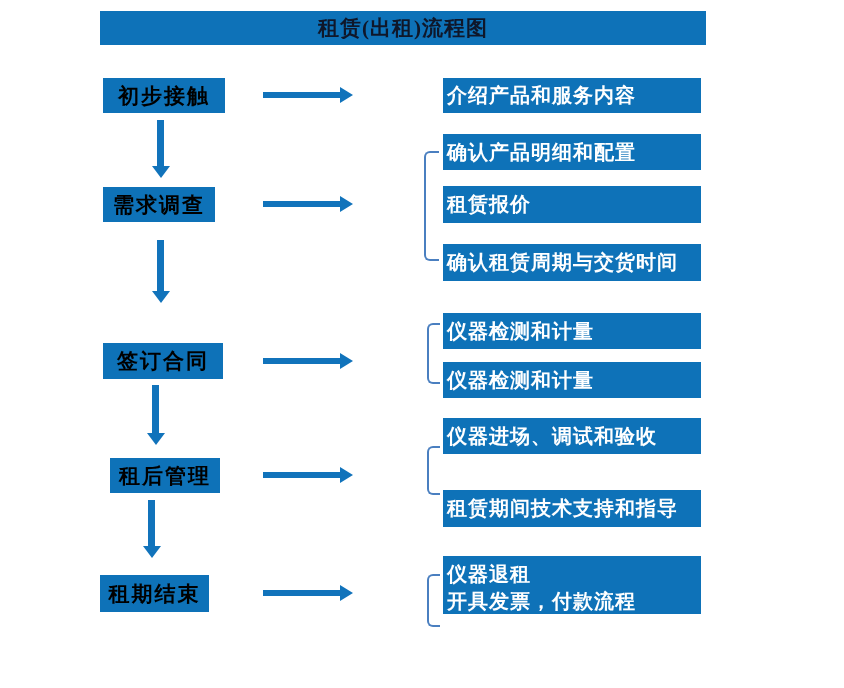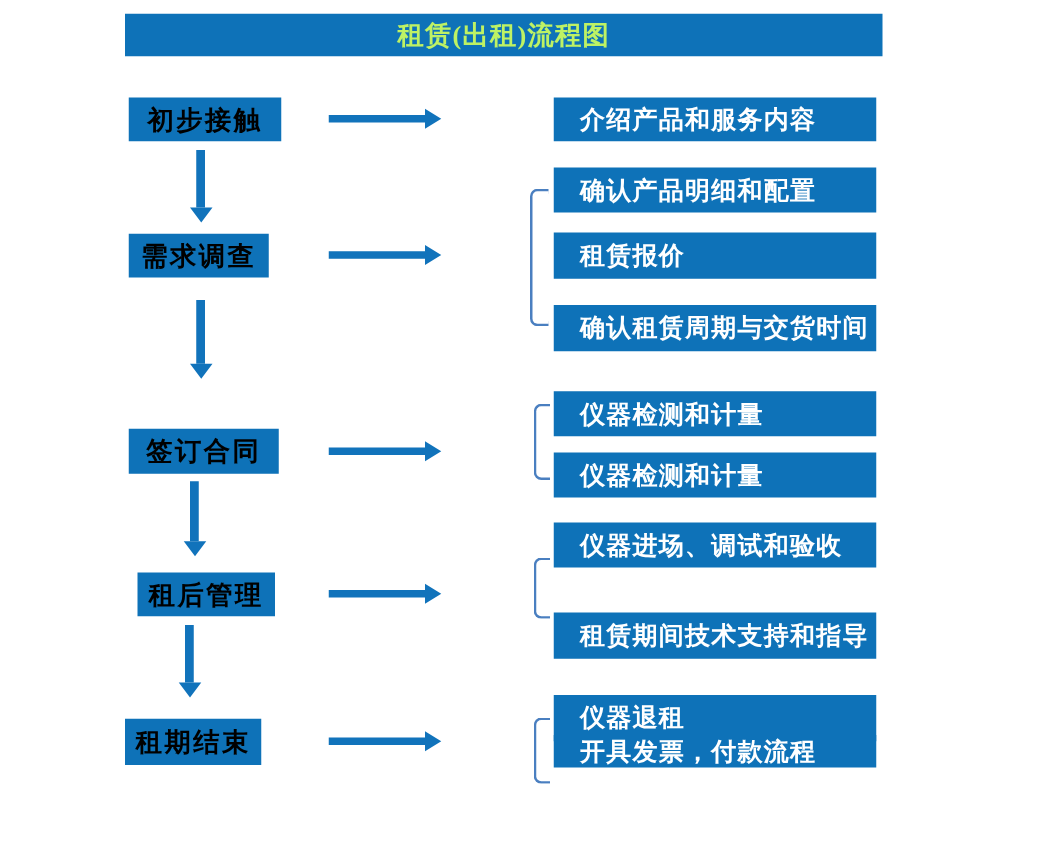--- a/index.html
+++ b/index.html
@@ -13,21 +13,21 @@
     width: 844px;
     height: 688px;
     background: #ffffff;
     overflow: hidden;
   }
   .title-bar {
     position: absolute;
     left: 100px; top: 11px;
     width: 606px; height: 34px;
     background: #0E72B8;
-    color: #bef264;
+    color: #0f172a;
     font-weight: bold;
     font-size: 21px;
     letter-spacing: 1px;
     display: flex;
     align-items: center;
     justify-content: center;
   }
   .step-box {
     position: absolute;
     background: #0E72B8;
@@ -44,21 +44,21 @@
     position: absolute;
     left: 443px;
     width: 258px;
     background: #0E72B8;
     color: #ffffff;
     font-weight: bold;
     font-size: 20px;
     letter-spacing: 1px;
     display: flex;
     align-items: center;
-    padding-left: 21px;
+    padding-left: 4px;
     box-sizing: border-box;
     white-space: nowrap;
   }
   .v-arrow {
     position: absolute;
     width: 7px;
     background: #1173BB;
   }
   .v-arrow::after {
     content: '';

